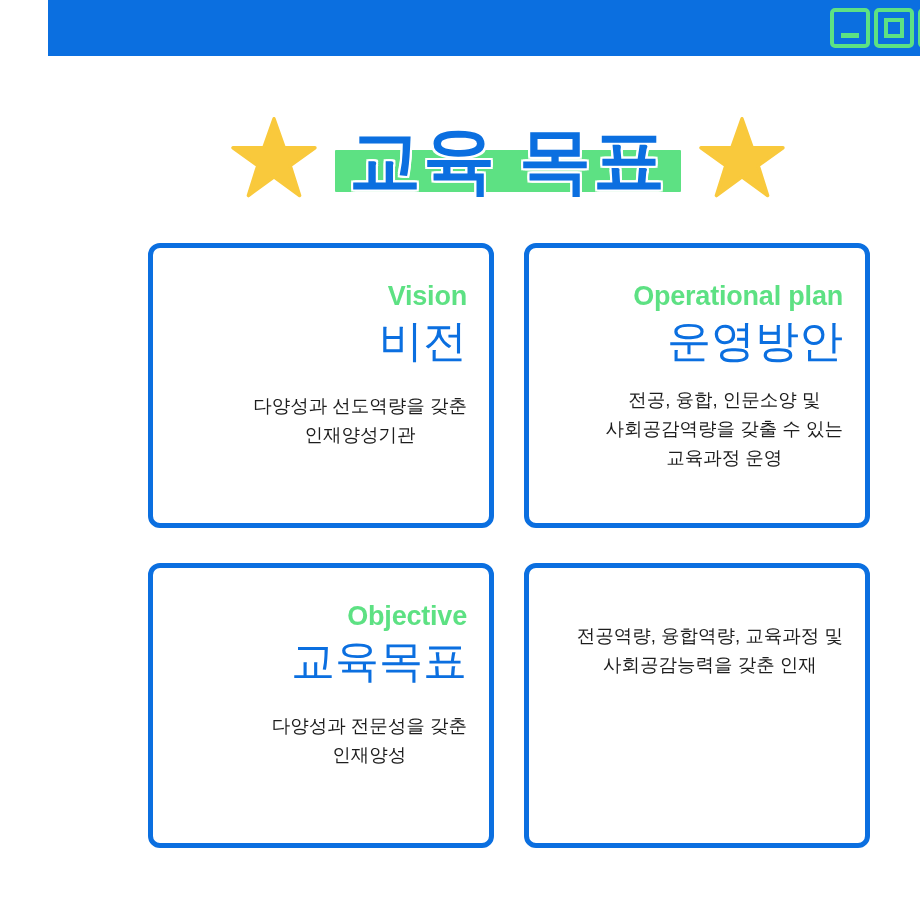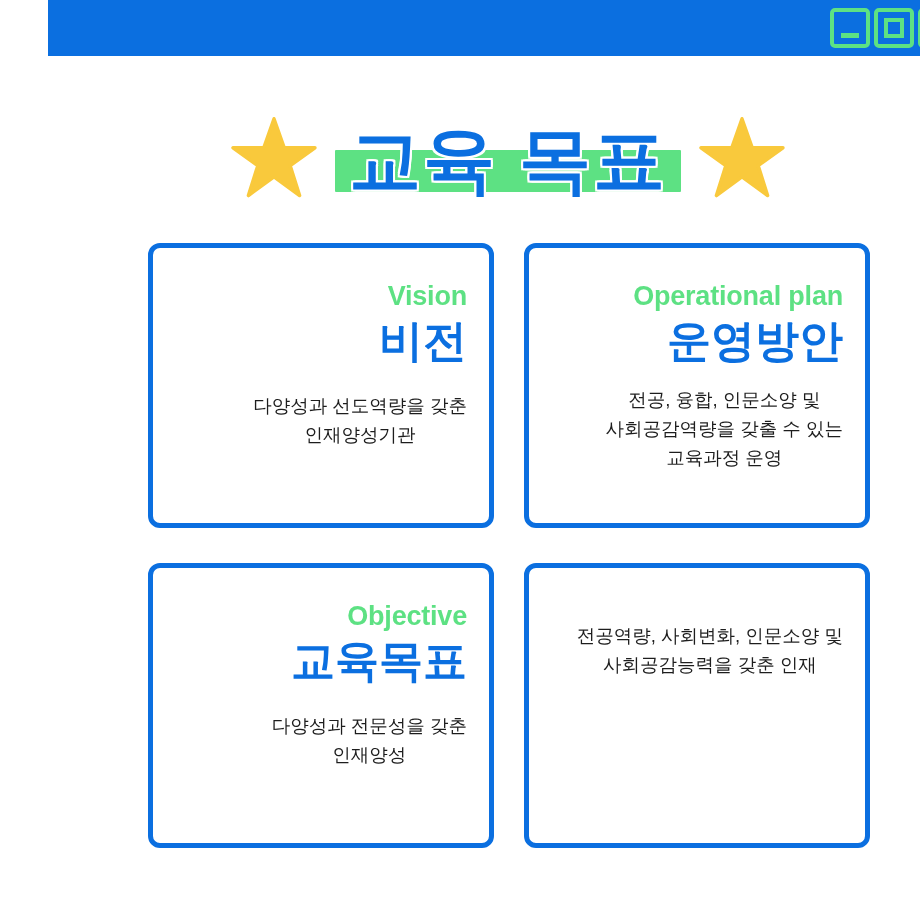--- a/index.html
+++ b/index.html
@@ -112,21 +112,21 @@
     color: #5de183;
     font-size: 27px;
     font-weight: bold;
     line-height: 1.1;
     text-align: center;
     letter-spacing: -0.2px;
   }
   .card-kor {
     color: #0b6fe0;
     font-size: 44px;
-    font-weight: bold;
+    font-weight: normal;
     line-height: 1.15;
     text-align: center;
     margin-top: 4px;
     letter-spacing: 0px;
   }
   .card-desc {
     margin-top: 26px;
     color: #1d1d1d;
     font-size: 18.5px;
     line-height: 1.55;
@@ -200,18 +200,18 @@
     </div>
 
     <div class="card">
       <div class="card-eng">Objective</div>
       <div class="card-kor">교육목표</div>
       <div class="card-desc">다양성과 전문성을 갖춘
 인재양성</div>
     </div>
 
     <div class="card tall">
-      <div class="card-desc">전공역량, 사회변화, 인문소양 및
+      <div class="card-desc">전공역량, 융합역량, 교육과정 및
 사회공감능력을 갖춘 인재</div>
     </div>
 
   </div>
 </div>
 
 </body></html>

